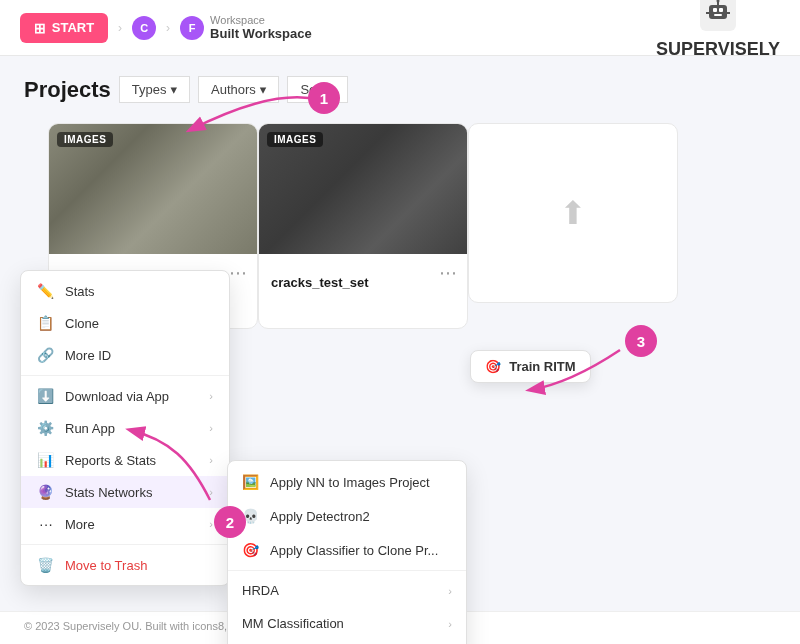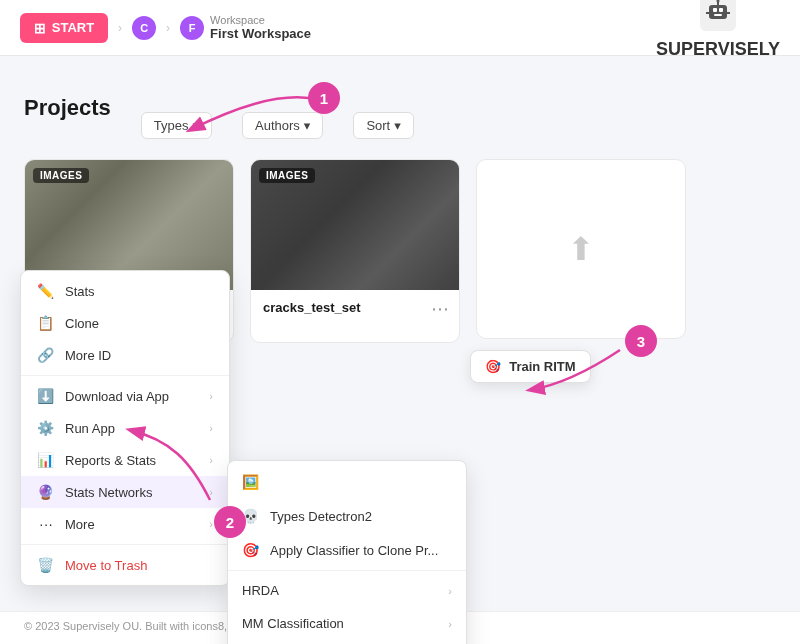--- a/index.html
+++ b/index.html
@@ -72,45 +72,44 @@
       width: 36px; height: 36px;
     }
 
     
     .main {
       padding: 20px 24px;
     }
     .page-header {
       display: flex;
       align-items: center;
-      gap: 30px;
+      gap: 8px;
       margin-bottom: 20px;
     }
     .page-title {
       font-size: 22px;
       font-weight: 700;
       color: #1a1a1a;
     }
     .filter-btn {
       background: #fff;
       border: 1px solid #ddd;
-      border-radius: 6px;
+      border-radius: 0;
       padding: 5px 12px;
       font-size: 13px;
       cursor: pointer;
       display: flex; align-items: center; gap: 4px;
       color: #444;
-      margin-top: 36px;
     }
 
     
     .projects-grid {
       display: grid;
       grid-template-columns: repeat(3, 210px);
-      gap: 16px;
+      margin-left: 24px;
     }
     .project-card {
       background: #fff;
       border-radius: 10px;
       overflow: hidden;
       border: 1px solid #e8e8e8;
       position: relative;
     }
     .card-img {
       width: 100%; height: 130px;
@@ -122,21 +121,21 @@
       top: 8px; left: 8px;
       background: rgba(0,0,0,0.55);
       color: #fff;
       font-size: 10px;
       font-weight: 700;
       padding: 2px 7px;
       border-radius: 4px;
       letter-spacing: 0.5px;
     }
     .card-body {
-      padding: 10px 12px;
+      padding: 21px 12px;
     }
     .card-title {
       font-size: 13px;
       font-weight: 600;
       color: #1a1a1a;
       margin-bottom: 4px;
     }
     .card-meta {
       font-size: 11px;
       color: #888;
@@ -305,21 +304,21 @@
         <span>C</span>
       </div>
     </div>
     <span class="chevron">›</span>
     <div class="breadcrumb-item">
       <div class="bc-circle bc-f">
         <span>F</span>
       </div>
       <div>
         <div class="bc-label">Workspace</div>
-        <div class="bc-name">First Workspace</div>
+        <div class="bc-name">Built Workspace</div>
       </div>
     </div>
   </div>
   <div class="topbar-logo">
     <svg class="logo-icon" viewBox="0 0 36 36" fill="none">
       <rect width="36" height="36" rx="6" fill="#f0f0f0"></rect>
       <rect x="9" y="10" width="18" height="14" rx="3" fill="#555"></rect>
       <rect x="13" y="13" width="4" height="4" rx="1" fill="#fff"></rect>
       <rect x="19" y="13" width="4" height="4" rx="1" fill="#fff"></rect>
       <rect x="14" y="19" width="8" height="2" rx="1" fill="#fff"></rect>
@@ -435,24 +434,25 @@
     </div>
     <hr class="ctx-divider">
     <div class="ctx-item danger">
       <span class="ctx-icon">🗑️</span>
       <span>Move to Trash</span>
     </div>
 
     <div class="submenu" style="top: 190px;">
       <div class="submenu-item">
         <span class="sub-icon">🖼️</span>
+        <span>Apply NN to Images Project</span>
       </div>
       <div class="submenu-item">
         <span class="sub-icon">💀</span>
-        <span>Types Detectron2</span>
+        <span>Apply Detectron2</span>
       </div>
       <div class="submenu-item">
         <span class="sub-icon">🎯</span>
         <span>Apply Classifier to Clone Pr...</span>
       </div>
       <hr class="sub-divider">
       <div class="submenu-item has-arrow">
         <div class="sub-left">
             <span>HRDA</span>
           </div>

